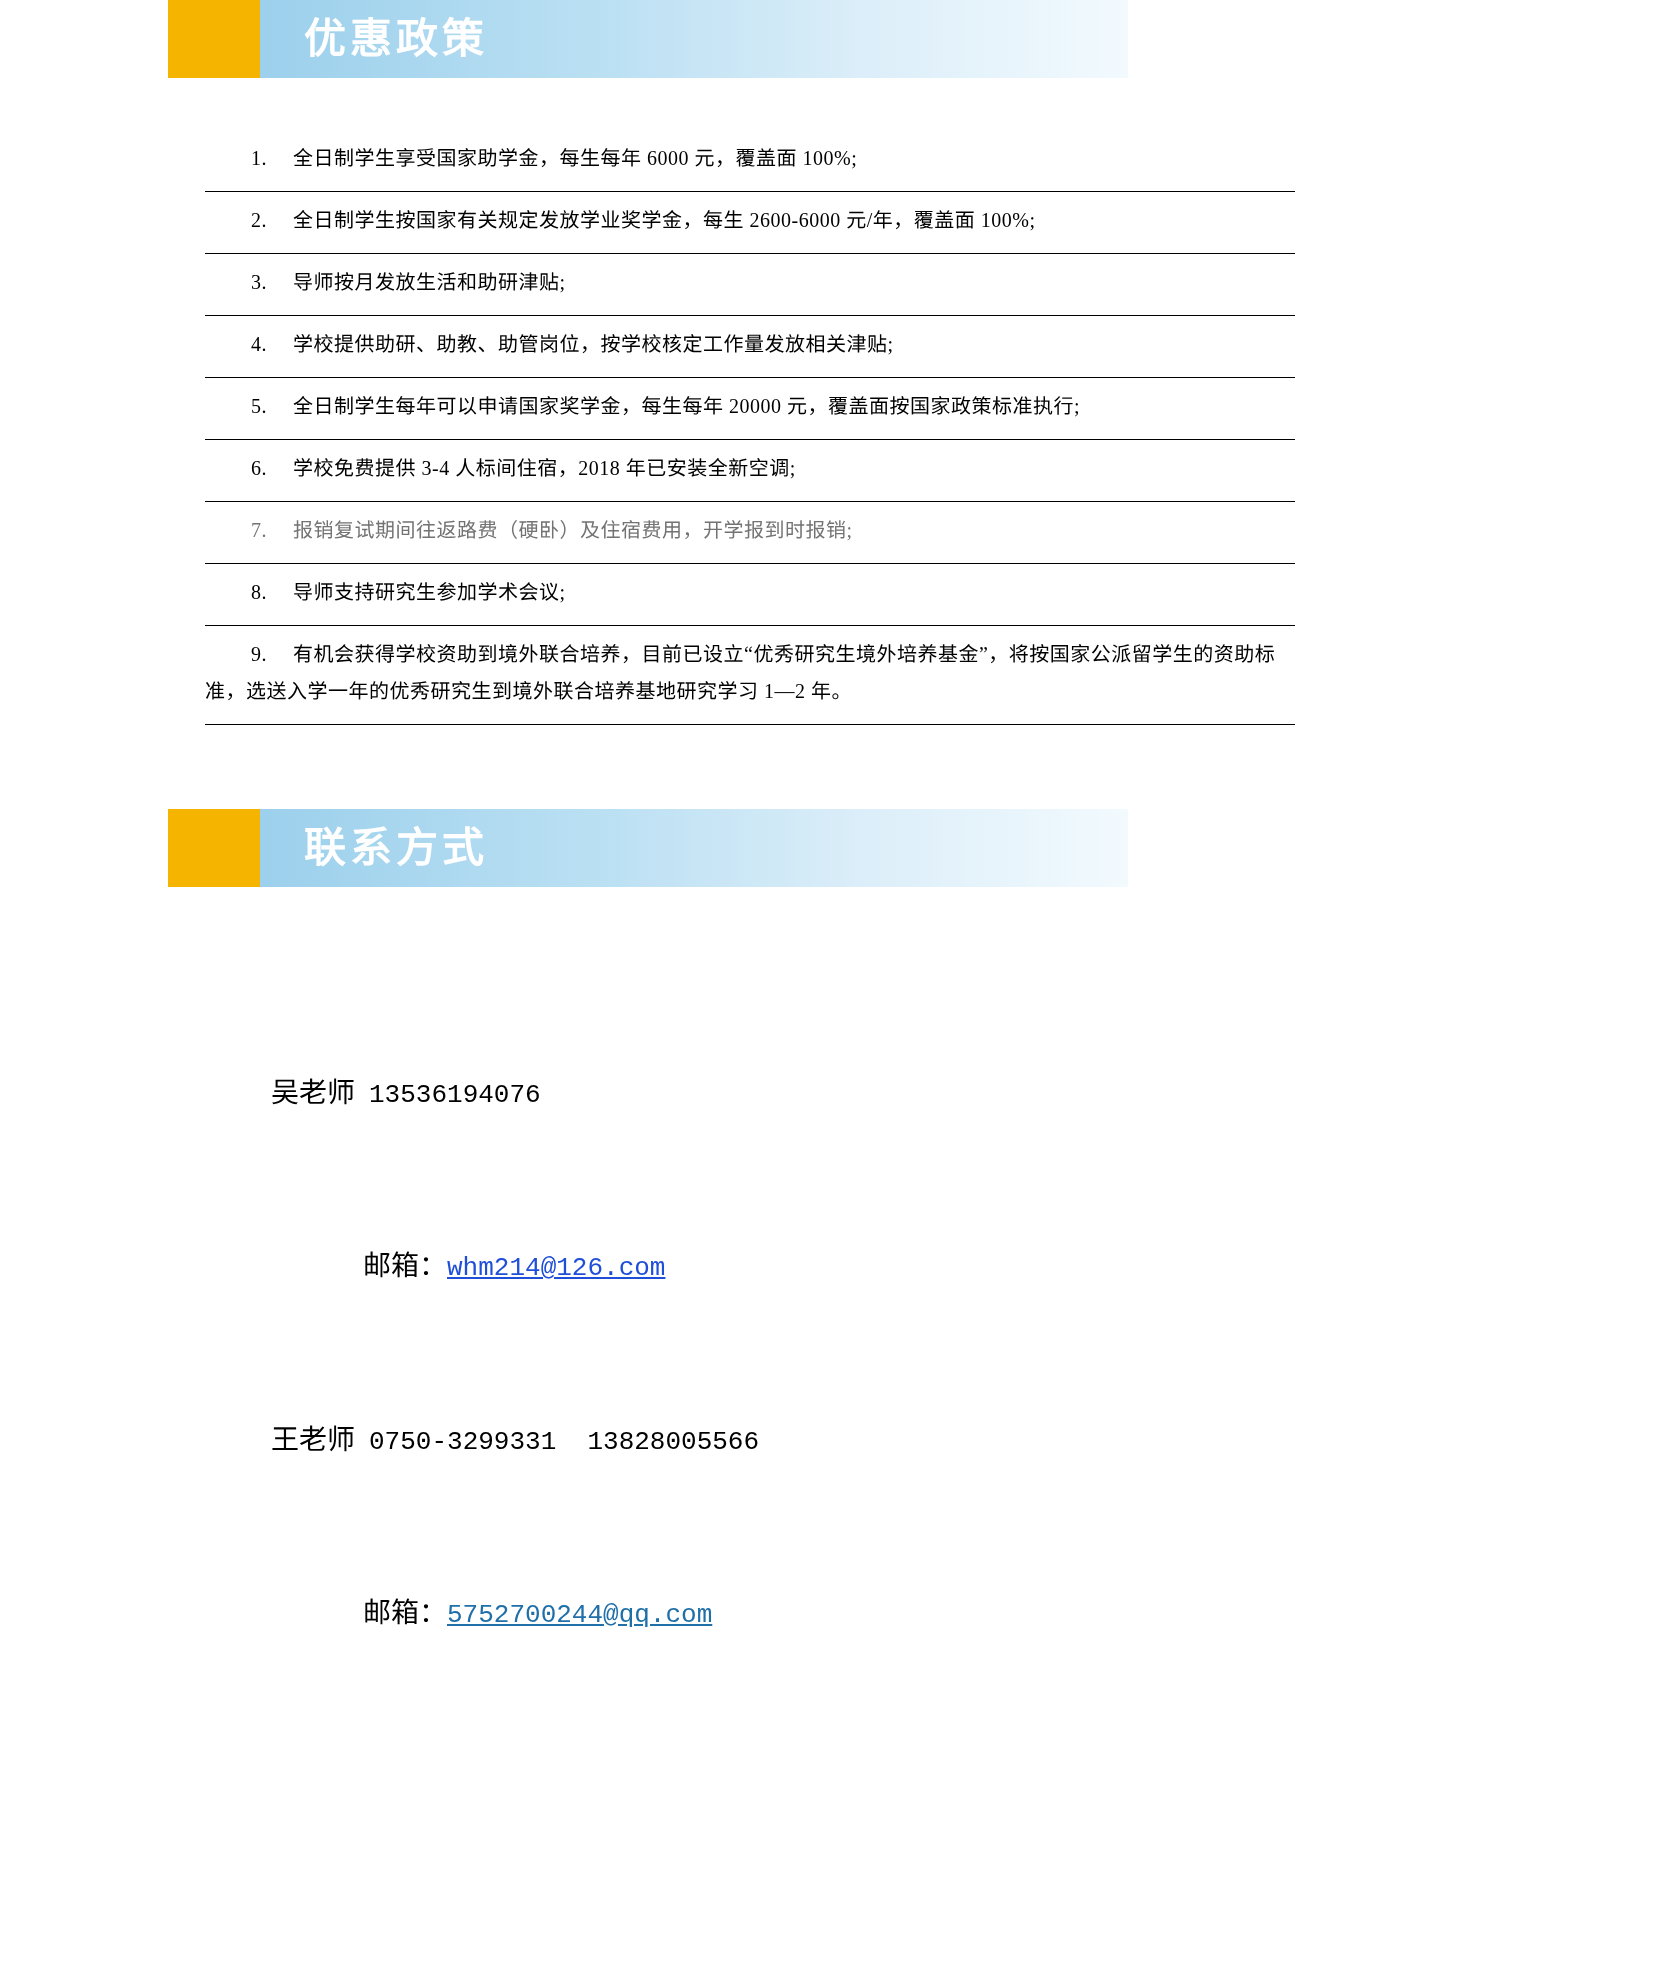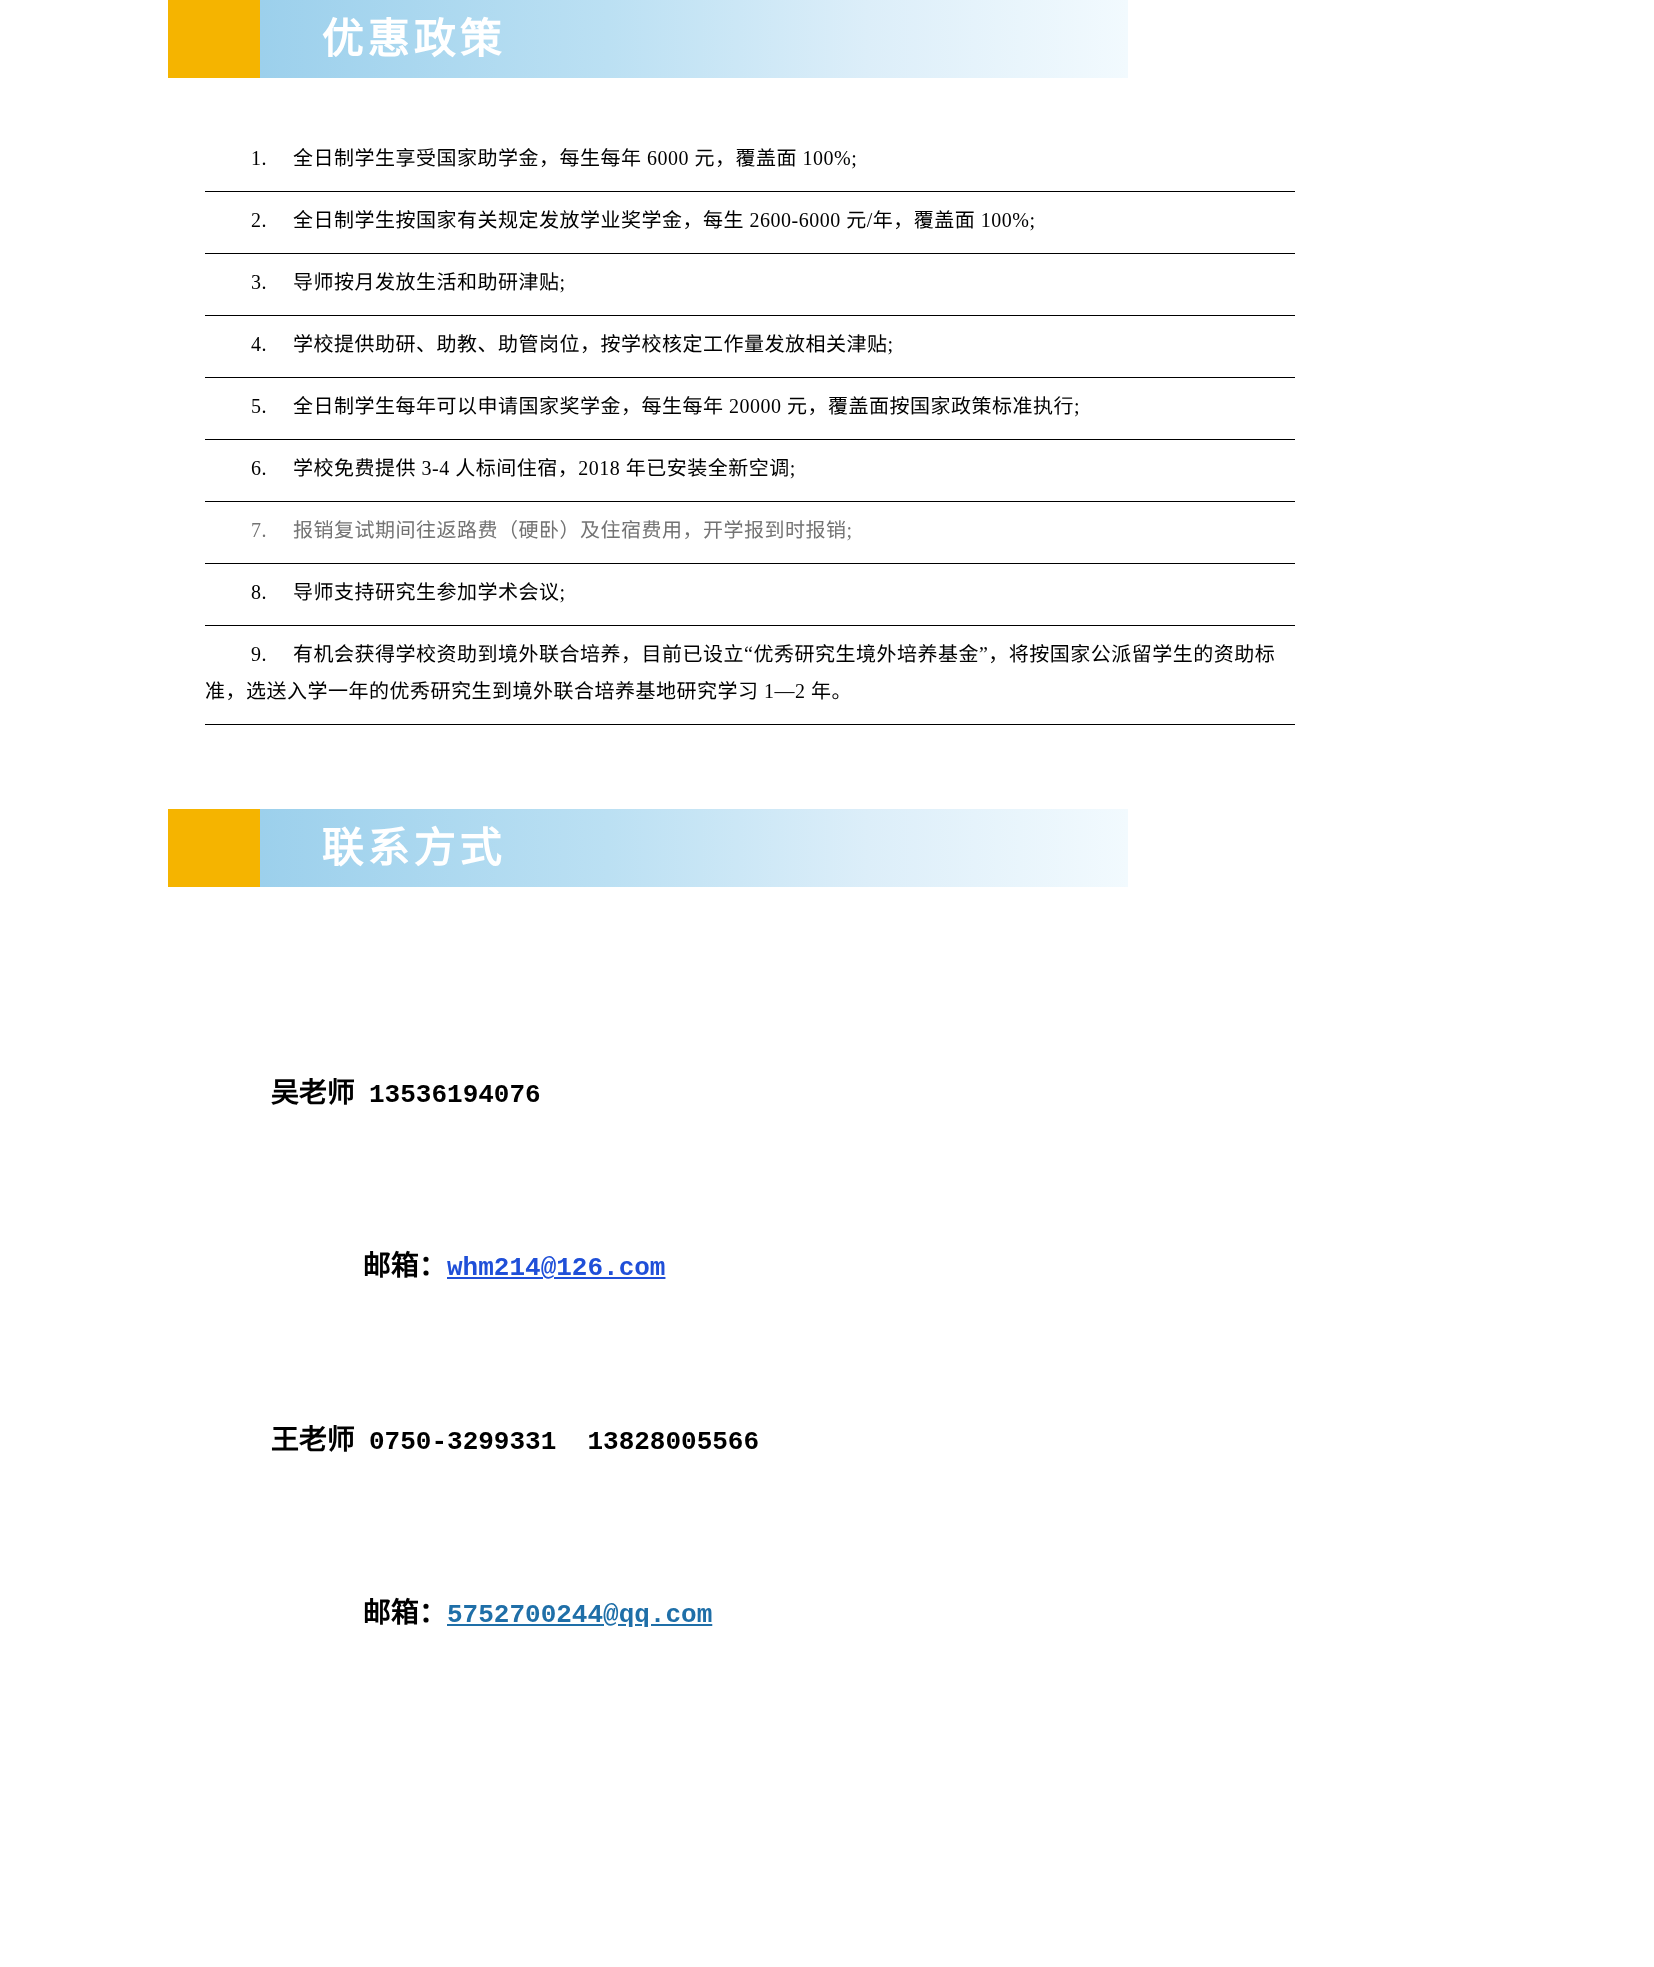--- a/index.html
+++ b/index.html
@@ -41,21 +41,21 @@
     background: linear-gradient(to right, #9CD0EC 0%, #BBE0F3 40%, #DCEEF9 70%, #F2FAFE 100%);
     display: flex;
     align-items: center;
   }
   .section-head .title-text {
     font-family: "Liberation Sans", "DejaVu Sans", sans-serif;
     font-weight: bold;
     font-size: 42px;
     letter-spacing: 4px;
     color: #FFFFFF;
-    padding-left: 62px;
+    padding-left: 44px;
     line-height: 1;
   }
 
   
   .policy-list {
     margin: 52px 0 0 0;
     padding: 0;
     list-style: none;
     width: 1090px;
     margin-left: 205px;
@@ -88,21 +88,20 @@
     margin-top: 84px;
   }
   .contact-body {
     margin-left: 215px;
     margin-top: 120px;
     font-size: 28px;
     line-height: 2.05;
   }
   .contact-line {
     white-space: pre;
-    font-weight: bold;
   }
   .contact-line .mono {
     font-family: "Liberation Mono", "DejaVu Sans Mono", monospace;
     font-size: 26px;
     letter-spacing: 0px;
   }
   .indent-1 { padding-left: 92px; }
   .email-link {
     color: #1F4FD8;
     text-decoration: underline;

